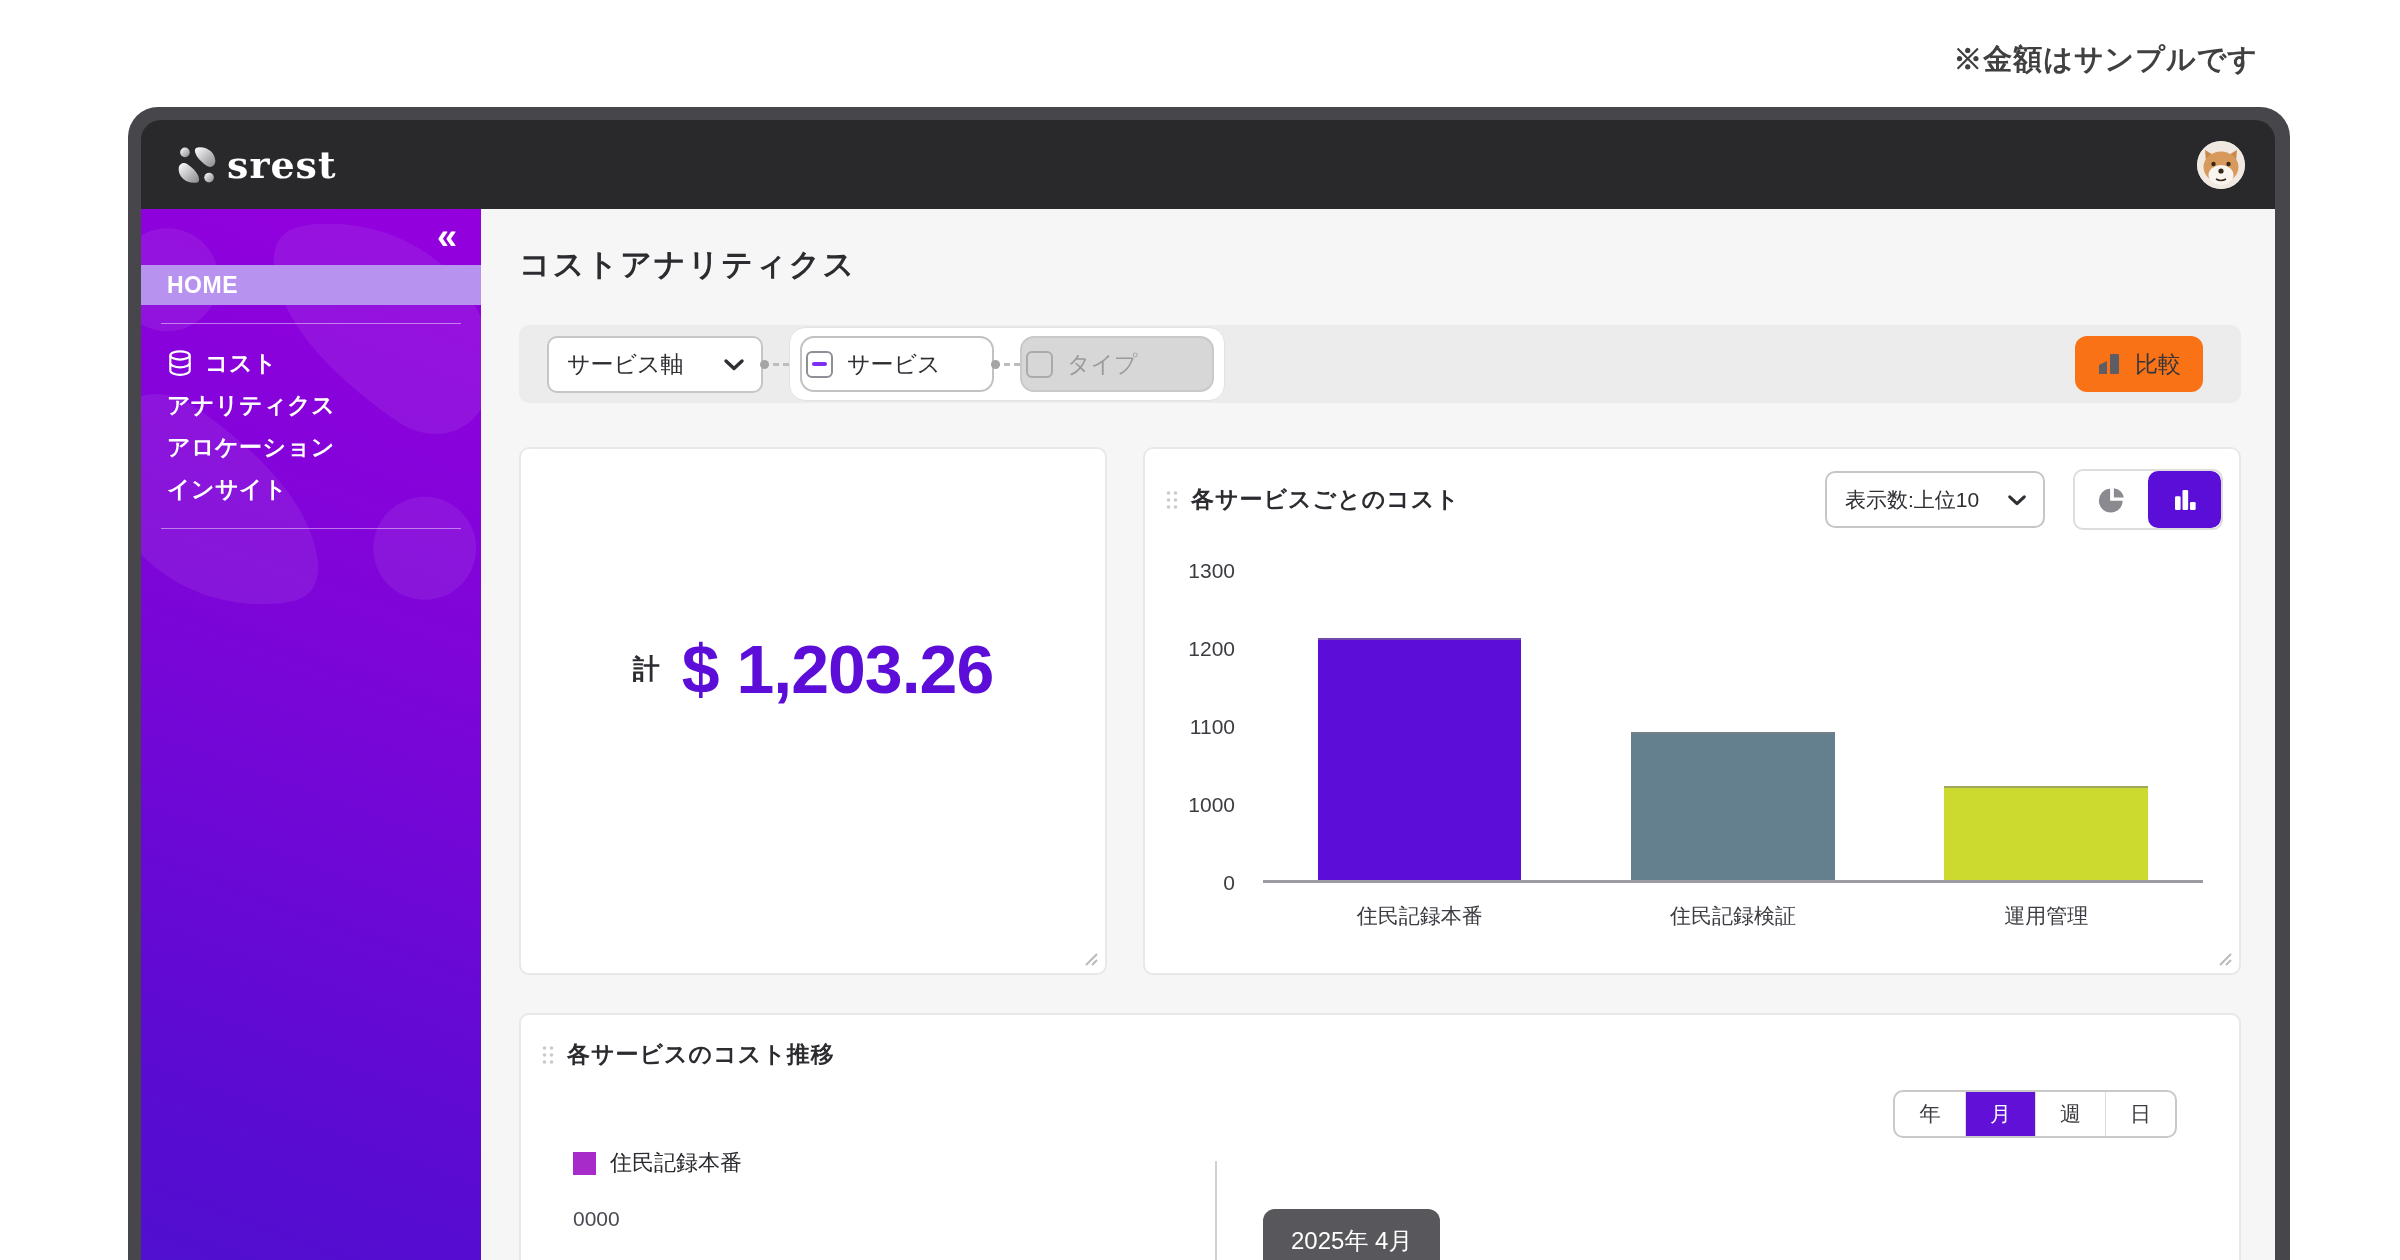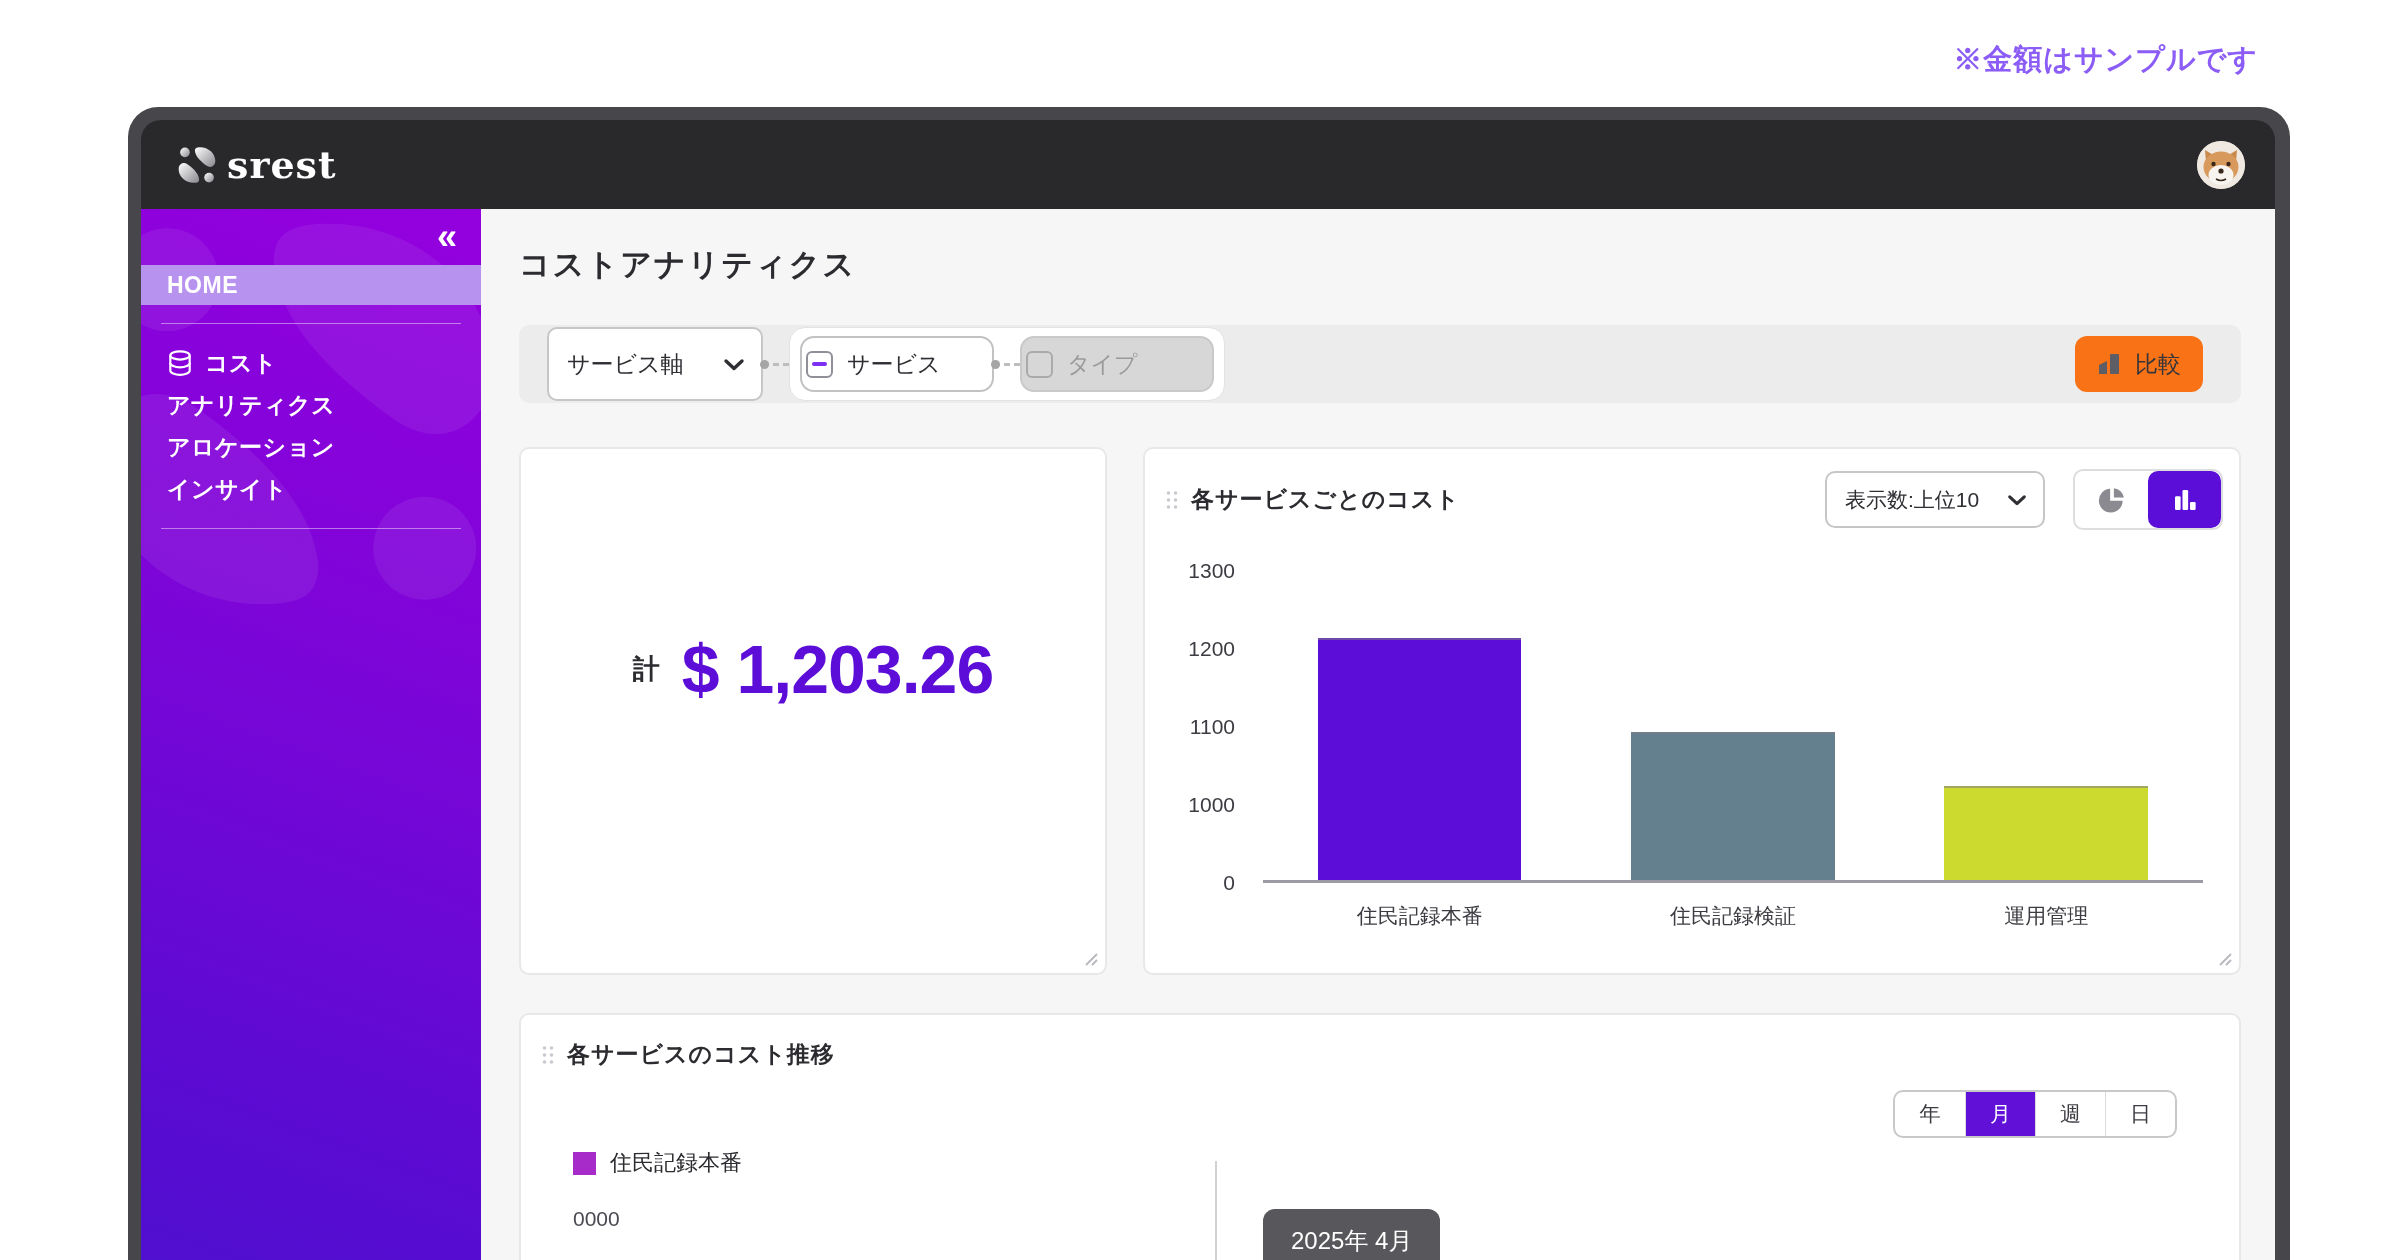--- a/index.html
+++ b/index.html
@@ -1,19 +1,19 @@
 <!DOCTYPE html>
 <html><head>
 <meta charset="utf-8">
 <style>
   * { margin:0; padding:0; box-sizing:border-box; }
   html,body { width:2400px; height:1260px; overflow:hidden; }
   body { background:#ffffff; font-family:"Liberation Sans",sans-serif; position:relative; color:#2b2b30; }
 
-  .sample-note { position:absolute; top:40px; right:142px; font-size:29px; font-weight:bold; color:#8b5cf6; letter-spacing:1px; }
+  .sample-note { position:absolute; top:40px; right:142px; font-size:29px; font-weight:bold; color:#404040; letter-spacing:1px; }
 
   
   .window { position:absolute; left:128px; top:107px; width:2162px; height:1240px; background:#47474b; border-radius:30px; padding:13px 15px 0 13px; }
   .titlebar { height:89px; background:#29292c; border-radius:20px 20px 0 0; display:flex; align-items:center; justify-content:space-between; padding:0 30px 0 34px; }
   .brand { display:flex; align-items:center; gap:8px; }
   .brand-text { font-family:"DejaVu Serif","Liberation Serif",serif; font-weight:bold; font-size:38px; color:#fff; letter-spacing:1px; }
   .avatar { width:48px; height:48px; border-radius:50%; overflow:hidden; background:#efe9e2; cursor:pointer; }
 
   .app { display:flex; height:1138px; background:#f6f6f6; overflow:hidden; }
 
@@ -25,21 +25,21 @@
   .nav-home { margin-top:56px; height:40px; background:#b793ef; display:flex; align-items:center; padding-left:26px; color:#fff; font-weight:bold; font-size:23px; letter-spacing:.5px; position:relative; cursor:pointer; }
   .sidebar-divider { height:1px; background:rgba(255,255,255,.45); margin:18px 20px; position:relative; }
   .nav-item { display:flex; align-items:center; gap:12px; padding:0 26px; height:42px; color:#fff; font-weight:bold; font-size:23px; letter-spacing:.5px; position:relative; cursor:pointer; }
 
   
   .main { flex:1; min-width:0; padding:36px 34px 0 38px; }
   .page-title { font-size:31px; line-height:40px; font-weight:bold; letter-spacing:2px; }
 
   .filter-bar { margin-top:40px; height:78px; background:#ececec; border-radius:10px; display:flex; align-items:center; padding:0 38px 0 28px; }
   .select { background:#fff; border:2px solid #c6c6c6; border-radius:10px; display:flex; align-items:center; justify-content:space-between; padding:0 16px 0 18px; color:#2e2e33; cursor:pointer; }
-  .select-axis { width:216px; height:74px; font-size:23px; }
+  .select-axis { width:216px; height:57px; font-size:23px; }
   .connector { width:26px; border-top:3px dashed #bdbdbd; position:relative; flex:none; }
   .connector::before { content:''; position:absolute; left:-3px; top:-6px; width:9px; height:9px; border-radius:50%; background:#a5a5a5; }
   .chip-group { background:#fff; border:1px solid #e2e2e2; border-radius:16px; padding:8px 10px; display:flex; align-items:center; }
   .chip { height:56px; width:194px; border-radius:14px; display:flex; align-items:center; gap:14px; padding:0 4px; font-size:23px; cursor:pointer; }
   .chip-service { background:#fff; border:2px solid #c2c2c2; color:#2e2e33; }
   .chip-type { background:#d7d7d7; border:2px solid #c9c9c9; color:#9a9a9a; cursor:default; }
   .checkbox { width:27px; height:27px; border-radius:6px; flex:none; position:relative; }
   .checkbox-ind { border:2px solid #8f8f98; background:#fff; }
   .checkbox-ind::after { content:''; position:absolute; left:4px; right:4px; top:50%; height:4px; margin-top:-2px; background:#7b2ff2; border-radius:2px; }
   .checkbox-empty { border:2px solid #aaaaaa; background:transparent; }

